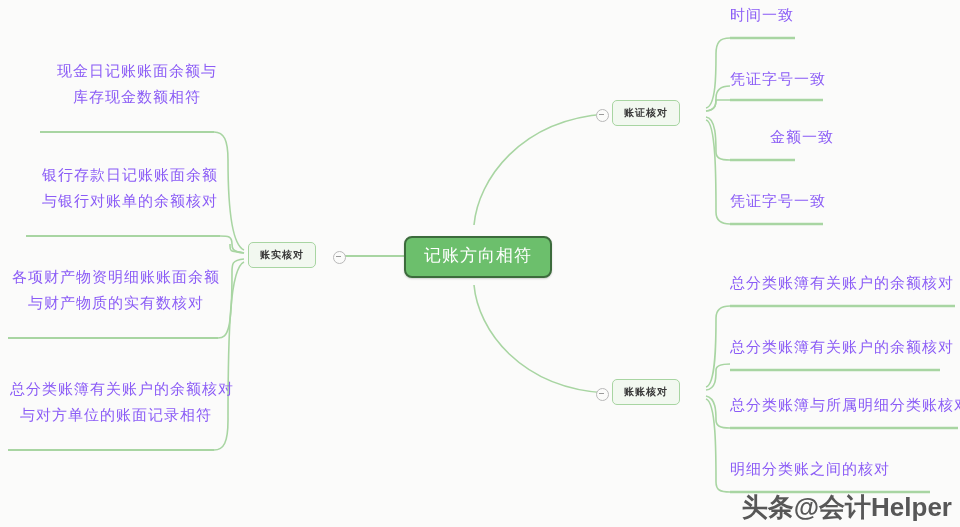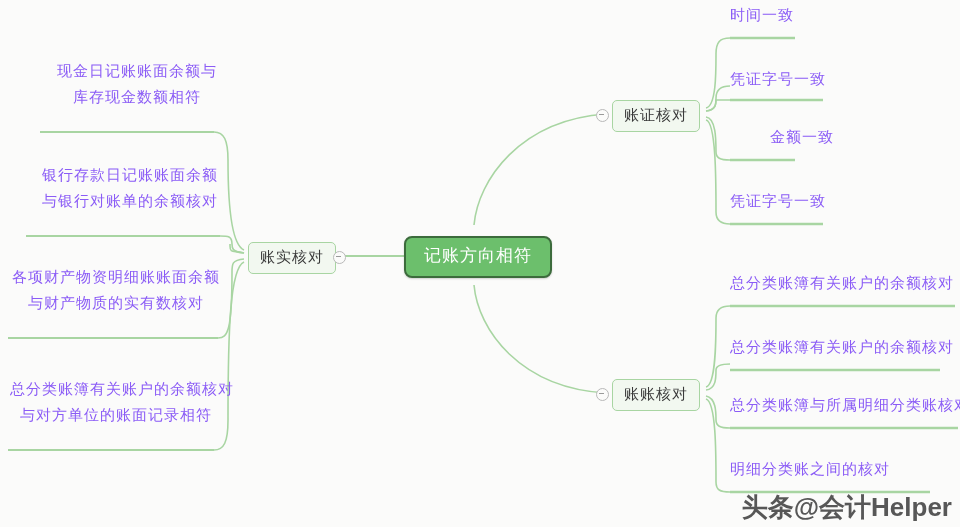--- a/index.html
+++ b/index.html
@@ -26,24 +26,25 @@
     letter-spacing:1px;
     box-shadow:0 1px 2px rgba(0,0,0,0.18);
     line-height:1.1;
   }
   
   .branch{
     background:#f2f8f0;
     border:1px solid #a8d5a2;
     border-radius:5px;
     color:#3a3a3a;
-    font-size:15px;
+    font-size:10px;
     padding:6px 11px 7px 11px;
     letter-spacing:1px;
     line-height:1.1;
+    font-weight:bold;
   }
   
   .leaf{
     color:#8b5cf6;
     font-size:15px;
     letter-spacing:1px;
     line-height:1.5;
     text-align:center;
   }
   .leaf.two-line{line-height:1.72;}

